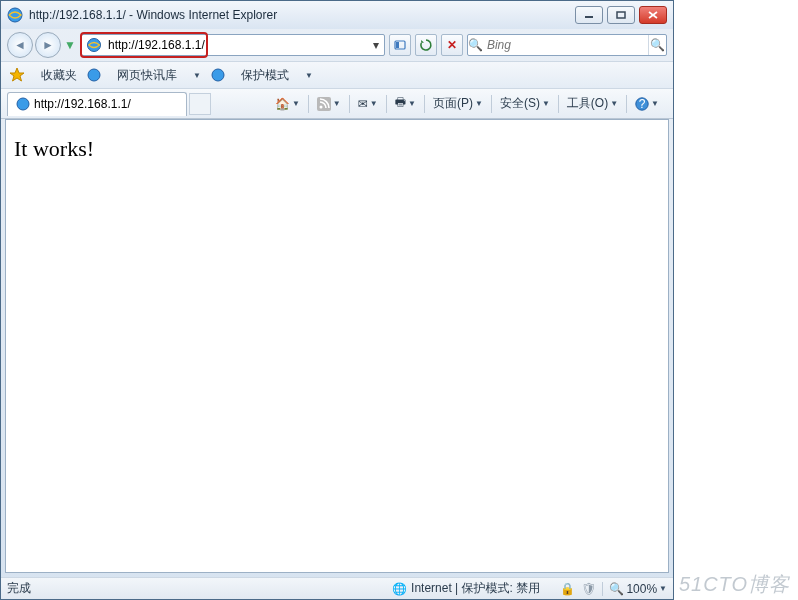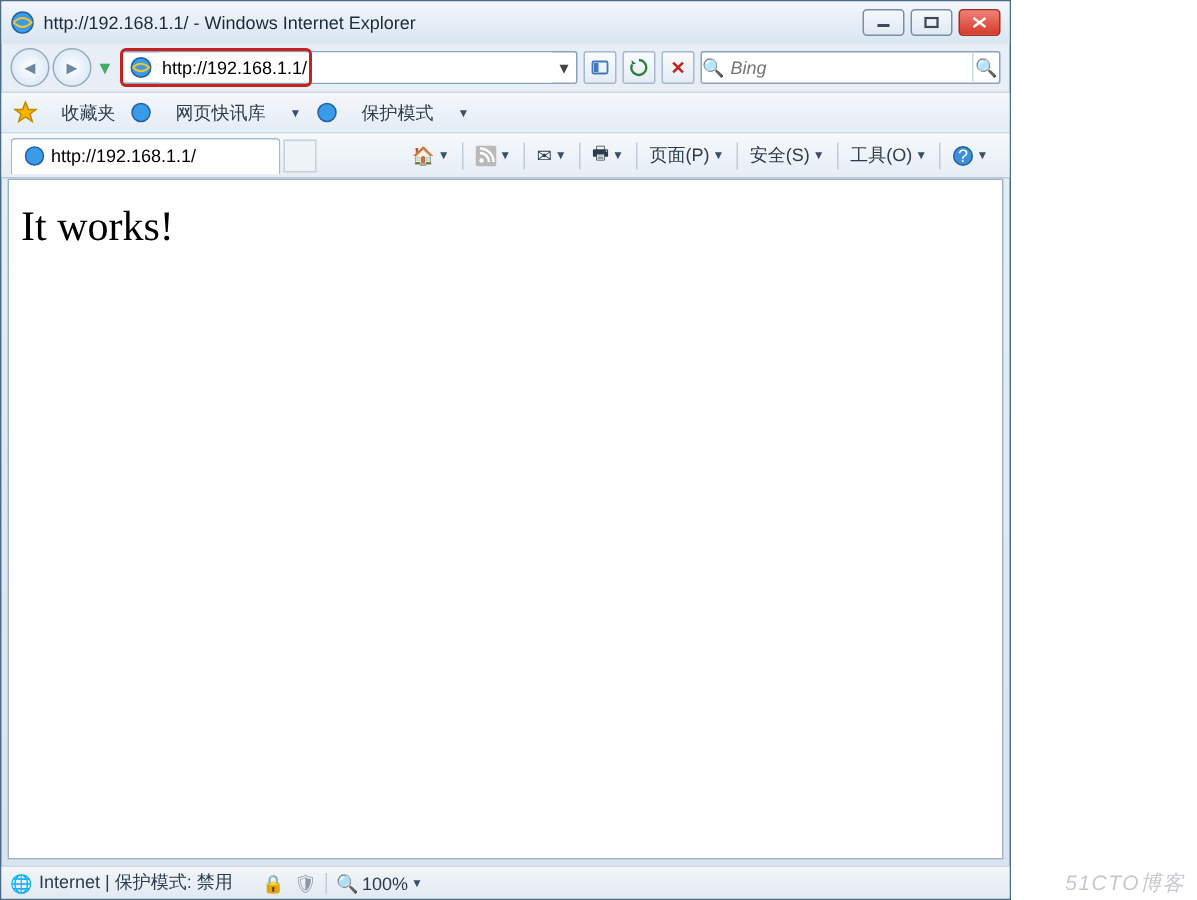--- a/index.html
+++ b/index.html
@@ -42,30 +42,30 @@
 .newtab { width: 22px; height: 22px; border: 1px solid #c4d0dd; margin-left: 2px; background: #eef3f8; cursor:pointer; }
 .cmd-spacer { flex: 1; }
 .cmd-grp { display: flex; align-items: center; gap: 2px; padding: 0 4px; }
 .cmd-btn { height: 22px; padding: 0 4px; display:flex; align-items:center; gap:2px; color:#2b3c4d; cursor:pointer; border-radius:2px; }
 .sep { width: 1px; height: 18px; background: #c0ccd9; margin: 0 2px; }
 .chev { font-size: 8px; color:#3a5068; }
 
 
 .content { flex: 1; background: #fff; border: 1px solid #9cb0c5; margin: 0 4px 4px 4px; overflow: auto; }
 .page { padding: 16px 8px; font-family: "Times New Roman", serif; }
-.page h1 { font-size: 28px; font-weight: normal; font-family: "Times New Roman", Georgia, serif; }
+.page h1 { font-size: 22px; font-weight: normal; font-family: "Times New Roman", Georgia, serif; }
 
 
 .status { height: 22px; display:flex; align-items:center; padding: 0 6px; background: linear-gradient(#f2f6fa,#e2e9f1); border-top: 1px solid #cdd8e4; color:#2b3c4d; }
 .status .left { flex: 1; }
 .status .mid { display:flex; align-items:center; gap:4px; }
 .status .right { display:flex; align-items:center; gap:6px; margin-left: 20px; }
 .zoom-grp { display:flex; align-items:center; gap:2px; border-left:1px solid #c0ccd9; padding-left:6px; }
 
-.watermark { position: absolute; right: 8px; bottom: 2px; color: rgba(80,100,120,.35); font-size: 14px; font-style: italic; pointer-events: none; letter-spacing: 1px; }
+.watermark { position: absolute; right: 8px; bottom: 2px; color: rgba(80,100,120,.35); font-size: 20px; font-style: italic; pointer-events: none; letter-spacing: 1px; }
 
 svg { display: block; }
 </style>
 </head>
 <body>
 
 <div class="window">
 
   <div class="titlebar">
     <span class="ie-icon">
@@ -227,20 +227,21 @@
     </div>
   </div>
 
   <div class="content">
     <div class="page">
       <h1>It works!</h1>
     </div>
   </div>
 
   <div class="status">
+    <span class="left">完成</span>
     <span class="mid">
       <span>🌐</span>
       <span>Internet | 保护模式: 禁用</span>
     </span>
     <span class="right">
       <span style="color:#8a98a6">🔒</span>
       <span style="color:#8a98a6">🛡</span>
       <span class="zoom-grp">
         <span>🔍</span>
         <span>100%</span>

